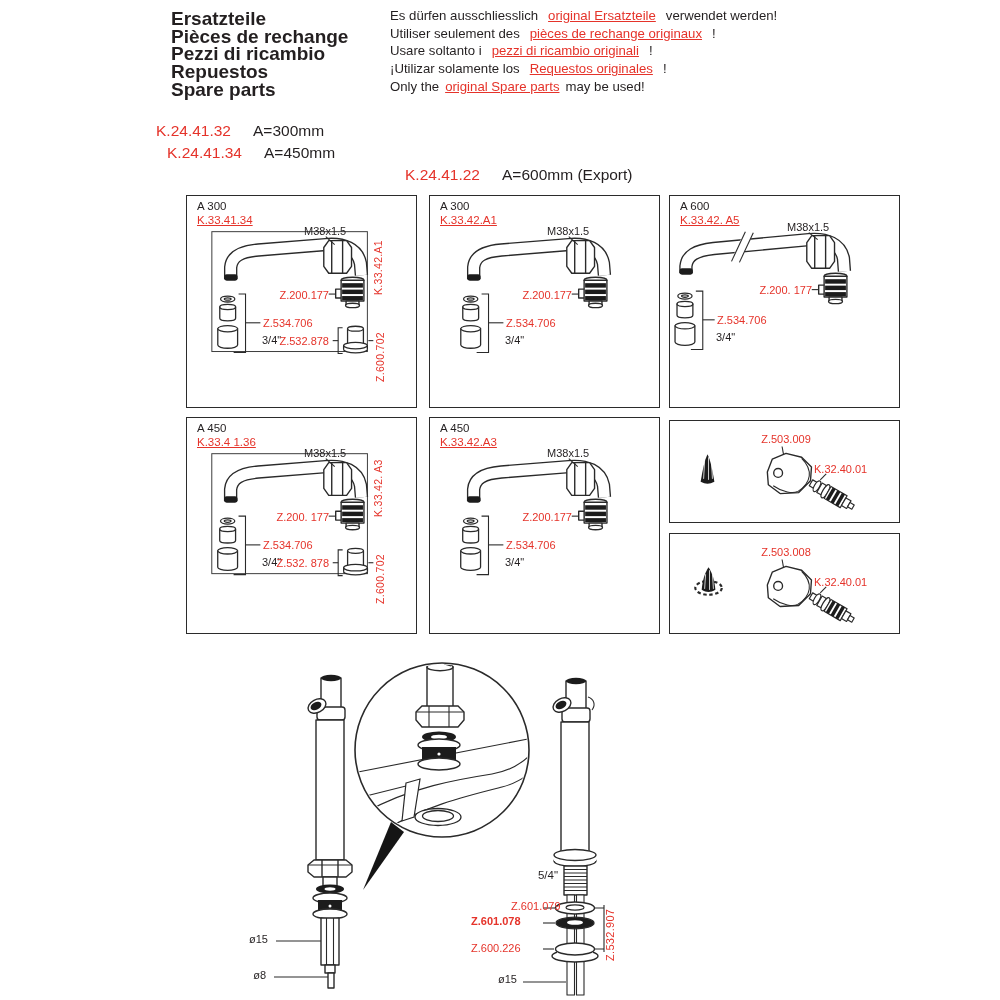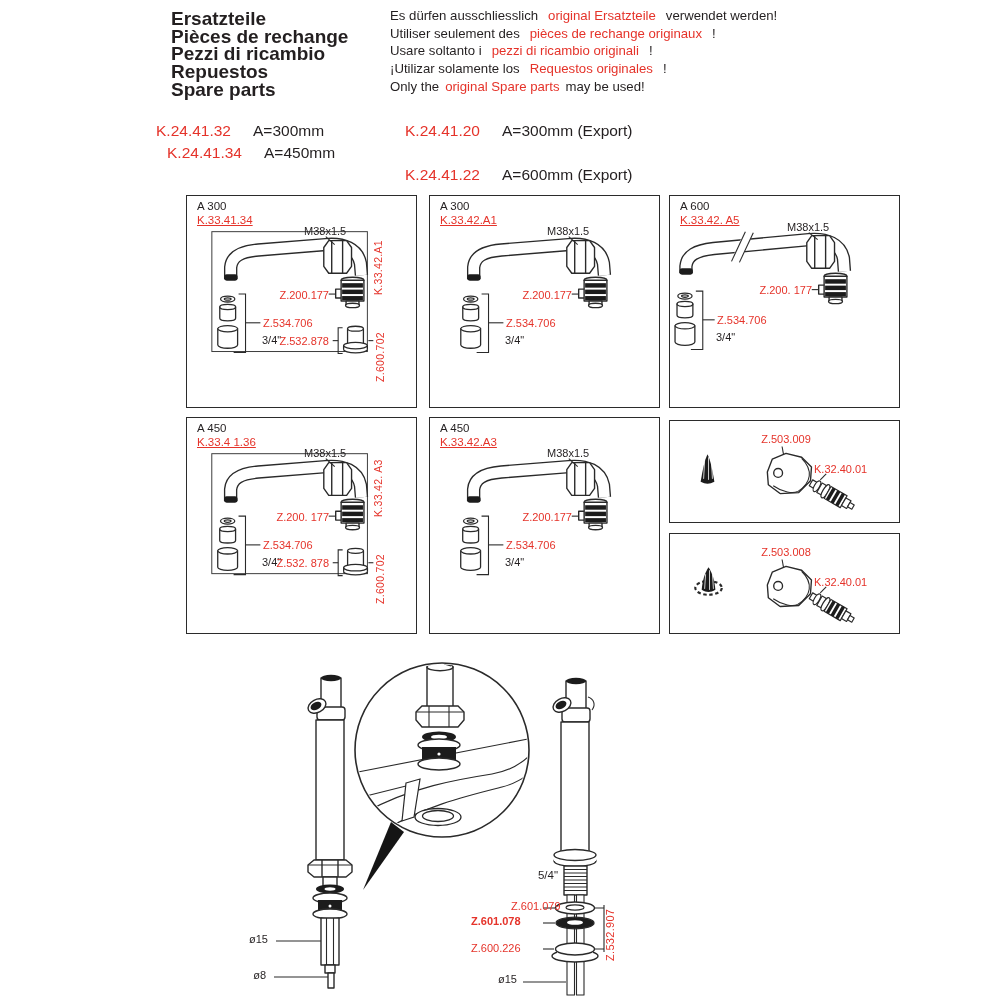--- a/index.html
+++ b/index.html
@@ -4,21 +4,21 @@
 <style>
   :root { --red:#e5332a; --ink:#231f20; --line:#2a2a2a; }
   html,body { margin:0; padding:0; background:#fff; }
   .page { position:relative; width:1000px; height:1000px; background:#fff; overflow:hidden;
           font-family:"Liberation Sans","DejaVu Sans",sans-serif; color:var(--ink); }
   .abs { position:absolute; }
   .red { color:var(--red); }
   
   .lang-line { position:absolute; left:171px; font-size:19px; white-space:nowrap;font-weight:bold; }
   .notice-line { position:absolute; left:390px; font-size:13.2px; white-space:nowrap; }
-  .notice-line .nhl { color:var(--red); margin:0 10px; }
+  .notice-line .nhl { color:var(--red); margin:0 10px;text-decoration:underline; }
   
   .model-row { position:absolute; font-size:15.5px; white-space:nowrap; }
   .mcode { color:var(--red); display:inline-block; width:97px; }
   
   .panel { position:absolute; border:1.6px solid #2b2b2b; background:#fff; box-sizing:border-box;margin-left:19px; }
   .art { position:absolute; left:0; top:0; width:100%; height:100%; }
   .lbl { position:absolute; font-size:11px; line-height:1; white-space:nowrap; }
   .ptitle { left:10px; top:5px; font-size:11.5px; }
   .pcode { left:10px; top:19px; font-size:11.5px;text-decoration:underline; }
   .lbl-nut { left:117px; top:30px; }
@@ -79,23 +79,20 @@
   <div class="notice-line" style="top:79px">
     <span class="npre">Only the</span><span class="nhl" style="margin:0 6px">original Spare parts</span><span class="npost">may be used!</span>
   </div>
 
   <div class="model-row" style="left:156px;top:122px">
     <span class="mcode">K.24.41.32</span><span>A=300mm</span>
   </div>
   <div class="model-row" style="left:167px;top:144px">
     <span class="mcode">K.24.41.34</span><span>A=450mm</span>
   </div>
-  <div class="model-row" style="left:405px;top:122px">
-    <span class="mcode">K.24.41.20</span><span>A=300mm (Export)</span>
-  </div>
   <div class="model-row" style="left:405px;top:166px">
     <span class="mcode">K.24.41.22</span><span>A=600mm (Export)</span>
   </div>
 
   <div class="panel vA" style="left:167px;top:195px;width:231px;height:213px">
     <svg class="art" viewBox="0 0 231 213">
       <rect class="fr" x="25" y="36" width="157" height="121"></rect>
       <path class="tO" d="M44,84 L44,72 C45,61 54,56 72,54.5 L140,49 C158,47.5 172,53 175,68 L176,80"></path>
       <path class="tI" d="M44,84 L44,72 C45,61 54,56 72,54.5 L140,49 C158,47.5 172,53 175,68 L176,80"></path>
       <rect class="dk" x="37.5" y="79" width="13.5" height="6.5" rx="2.5"></rect>

